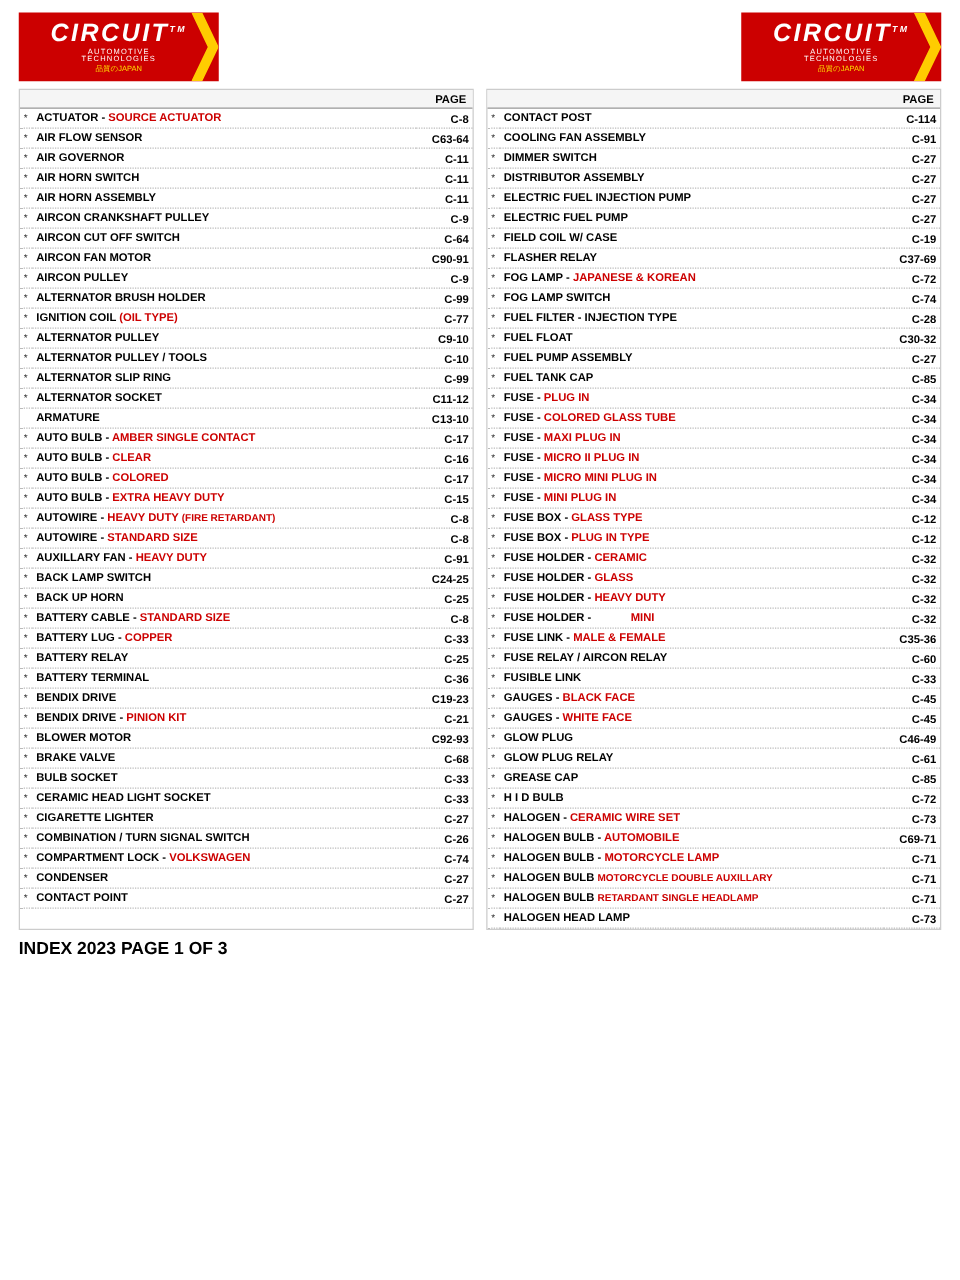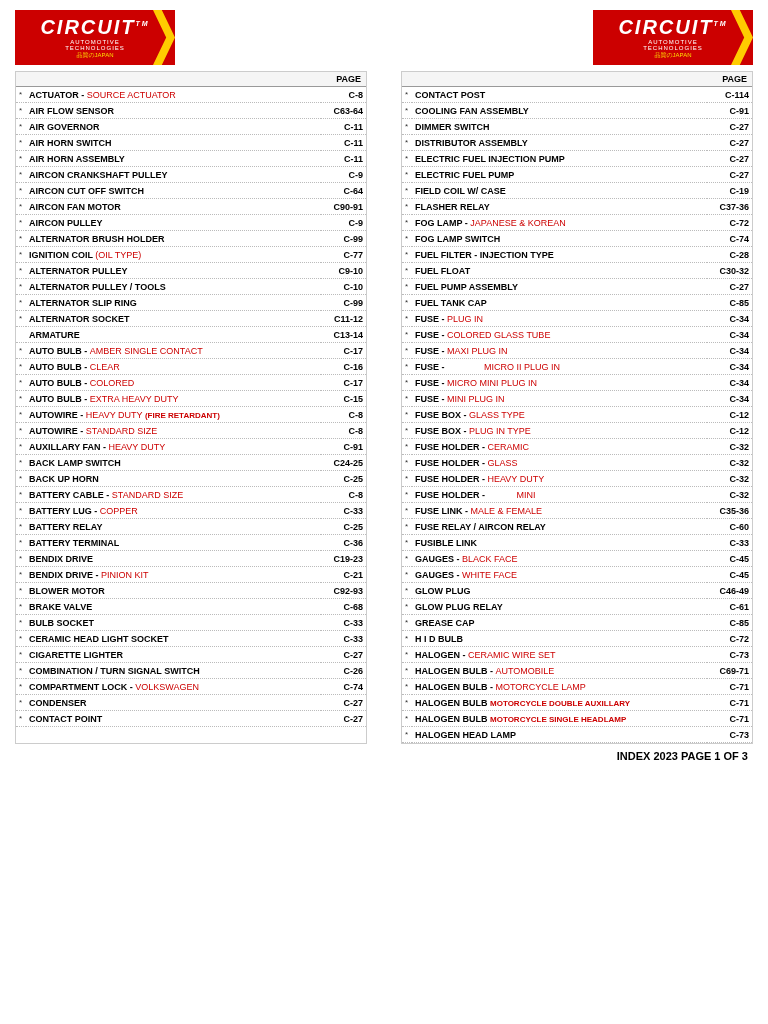--- a/index.html
+++ b/index.html
@@ -59,21 +59,21 @@
       position: absolute;
       right: 0;
       top: 0;
       bottom: 0;
       width: 22px;
       background: #ffcc00;
       clip-path: polygon(40% 0%, 100% 50%, 40% 100%, 0% 100%, 60% 50%, 0% 0%);
     }
     .columns {
       display: flex;
-      gap: 12px;
+      gap: 0;
     }
     .col {
       flex: 1;
       border: 1px solid #ccc;
     }
     .col-header {
       display: flex;
       justify-content: flex-end;
       padding: 2px 5px;
       font-weight: bold;
@@ -111,33 +111,33 @@
       font-size: 9px;
       color: #000;
     }
     .item-name {
       font-weight: bold;
       color: #000;
       text-transform: uppercase;
       font-size: 9px;
     }
     .item-sub {
-      font-weight: normal;
+      font-weight: bold;
       color: #cc0000;
       text-transform: uppercase;
       font-size: 9px;
     }
     .item-sub-small {
       font-weight: bold;
       color: #cc0000;
       font-size: 8px;
     }
     .footer {
-      text-align: right;
-      font-size: 11px;
+      text-align: left;
+      font-size: 14px;
       font-weight: bold;
       margin-top: 6px;
       padding-right: 5px;
       color: #000;
     }
   </style>
 </head>
 <body>
 
 <div class="page">
@@ -240,21 +240,21 @@
               <td class="page-col">C-99</td>
             </tr>
             <tr>
               <td class="star-col">*</td>
               <td class="name-col"><span class="item-name">ALTERNATOR SOCKET</span></td>
               <td class="page-col">C11-12</td>
             </tr>
             <tr>
               <td class="star-col"></td>
               <td class="name-col"><span class="item-name">ARMATURE</span></td>
-              <td class="page-col">C13-14</td>
+              <td class="page-col">C13-10</td>
             </tr>
             <tr>
               <td class="star-col">*</td>
               <td class="name-col"><span class="item-name">AUTO BULB - </span><span class="item-sub" style="color: rgb(204, 0, 0);">AMBER SINGLE CONTACT</span></td>
               <td class="page-col">C-17</td>
             </tr>
             <tr>
               <td class="star-col">*</td>
               <td class="name-col"><span class="item-name">AUTO BULB - </span><span class="item-sub" style="color: rgb(204, 0, 0);">CLEAR</span></td>
               <td class="page-col">C-16</td>
@@ -412,21 +412,21 @@
               <td class="page-col">C-27</td>
             </tr>
             <tr>
               <td class="star-col">*</td>
               <td class="name-col"><span class="item-name">FIELD COIL W/ CASE</span></td>
               <td class="page-col">C-19</td>
             </tr>
             <tr>
               <td class="star-col">*</td>
               <td class="name-col"><span class="item-name">FLASHER RELAY</span></td>
-              <td class="page-col">C37-36</td>
+              <td class="page-col">C37-69</td>
             </tr>
             <tr>
               <td class="star-col">*</td>
               <td class="name-col"><span class="item-name">FOG LAMP - </span><span class="item-sub" style="color: rgb(204, 0, 0);">JAPANESE &amp; KOREAN</span></td>
               <td class="page-col">C-72</td>
             </tr>
             <tr>
               <td class="star-col">*</td>
               <td class="name-col"><span class="item-name">FOG LAMP SWITCH</span></td>
               <td class="page-col">C-74</td>
@@ -461,21 +461,21 @@
               <td class="name-col"><span class="item-name">FUSE - </span><span class="item-sub" style="color: rgb(204, 0, 0); margin-top: 12px;">COLORED GLASS TUBE</span></td>
               <td class="page-col">C-34</td>
             </tr>
             <tr>
               <td class="star-col">*</td>
               <td class="name-col"><span class="item-name">FUSE - </span><span class="item-sub" style="color: rgb(204, 0, 0); margin-top: 40px;">MAXI PLUG IN</span></td>
               <td class="page-col">C-34</td>
             </tr>
             <tr>
               <td class="star-col">*</td>
-              <td class="name-col"><span class="item-name">FUSE - </span><span class="item-sub" style="color: rgb(204, 0, 0); margin-left: 37px;">MICRO II PLUG IN</span></td>
+              <td class="name-col"><span class="item-name">FUSE - </span><span class="item-sub" style="color: rgb(204, 0, 0);">MICRO II PLUG IN</span></td>
               <td class="page-col">C-34</td>
             </tr>
             <tr>
               <td class="star-col">*</td>
               <td class="name-col"><span class="item-name">FUSE - </span><span class="item-sub" style="color: rgb(204, 0, 0);">MICRO MINI PLUG IN</span></td>
               <td class="page-col">C-34</td>
             </tr>
             <tr>
               <td class="star-col">*</td>
               <td class="name-col"><span class="item-name">FUSE -  </span><span class="item-sub" style="color: rgb(204, 0, 0);">MINI PLUG IN</span></td>
@@ -571,21 +571,21 @@
               <td class="name-col"><span class="item-name">HALOGEN BULB  - </span><span class="item-sub" style="color: rgb(204, 0, 0);">MOTORCYCLE LAMP</span></td>
               <td class="page-col">C-71</td>
             </tr>
             <tr>
               <td class="star-col">*</td>
               <td class="name-col"><span class="item-name">HALOGEN BULB  </span><span class="item-sub-small" style="color: rgb(204, 0, 0);">MOTORCYCLE DOUBLE AUXILLARY</span></td>
               <td class="page-col">C-71</td>
             </tr>
             <tr>
               <td class="star-col">*</td>
-              <td class="name-col"><span class="item-name">HALOGEN BULB  </span><span class="item-sub-small" style="color: rgb(204, 0, 0);">MOTORCYCLE SINGLE HEADLAMP</span></td>
+              <td class="name-col"><span class="item-name">HALOGEN BULB  </span><span class="item-sub-small" style="color: rgb(204, 0, 0);">RETARDANT SINGLE HEADLAMP</span></td>
               <td class="page-col">C-71</td>
             </tr>
             <tr>
               <td class="star-col">*</td>
               <td class="name-col"><span class="item-name">HALOGEN HEAD LAMP</span></td>
               <td class="page-col">C-73</td>
             </tr>
           </tbody>
       </table>
     </div>

